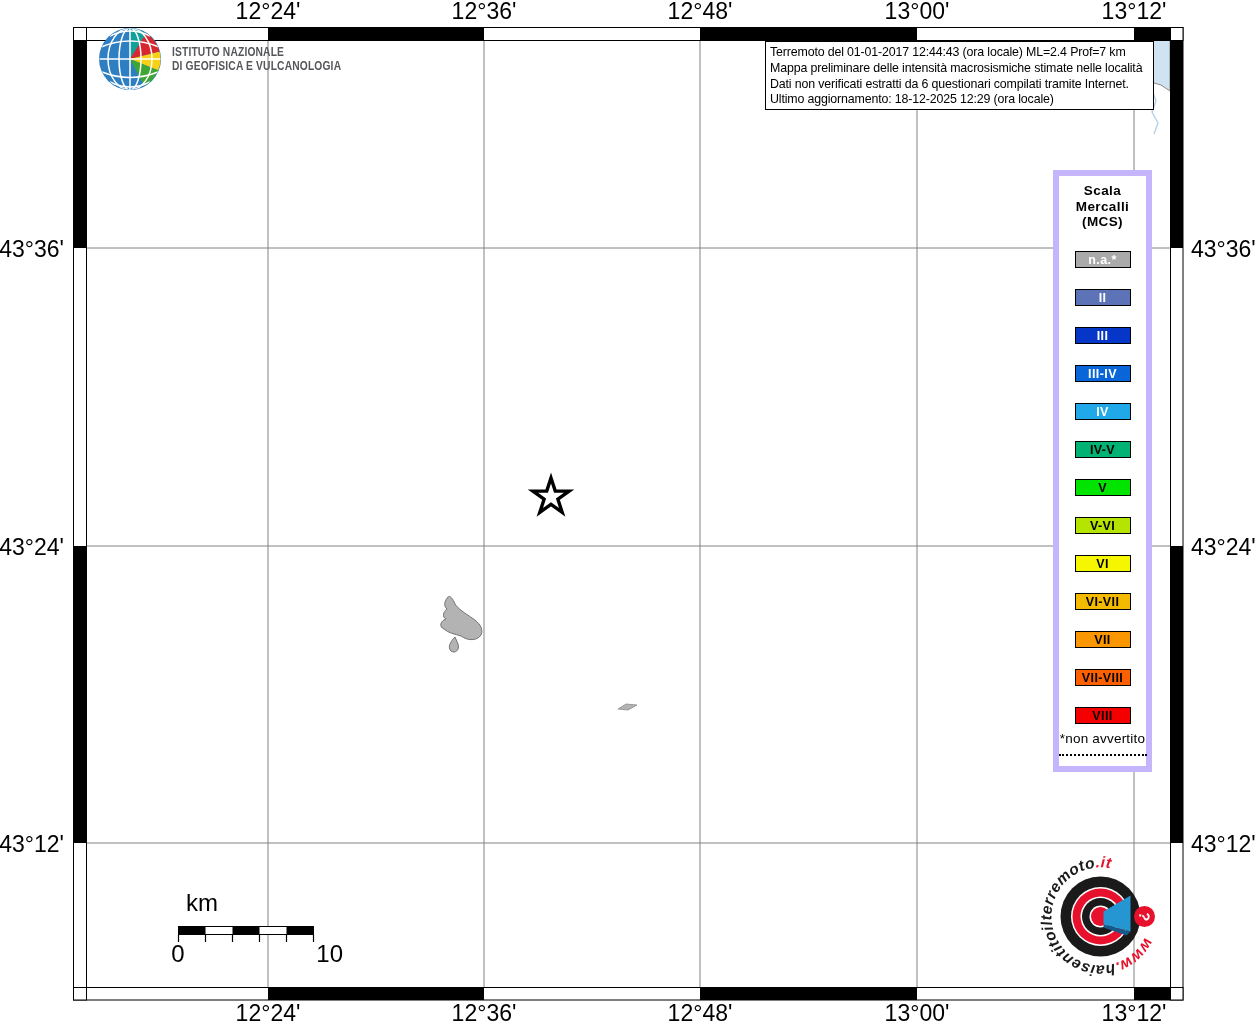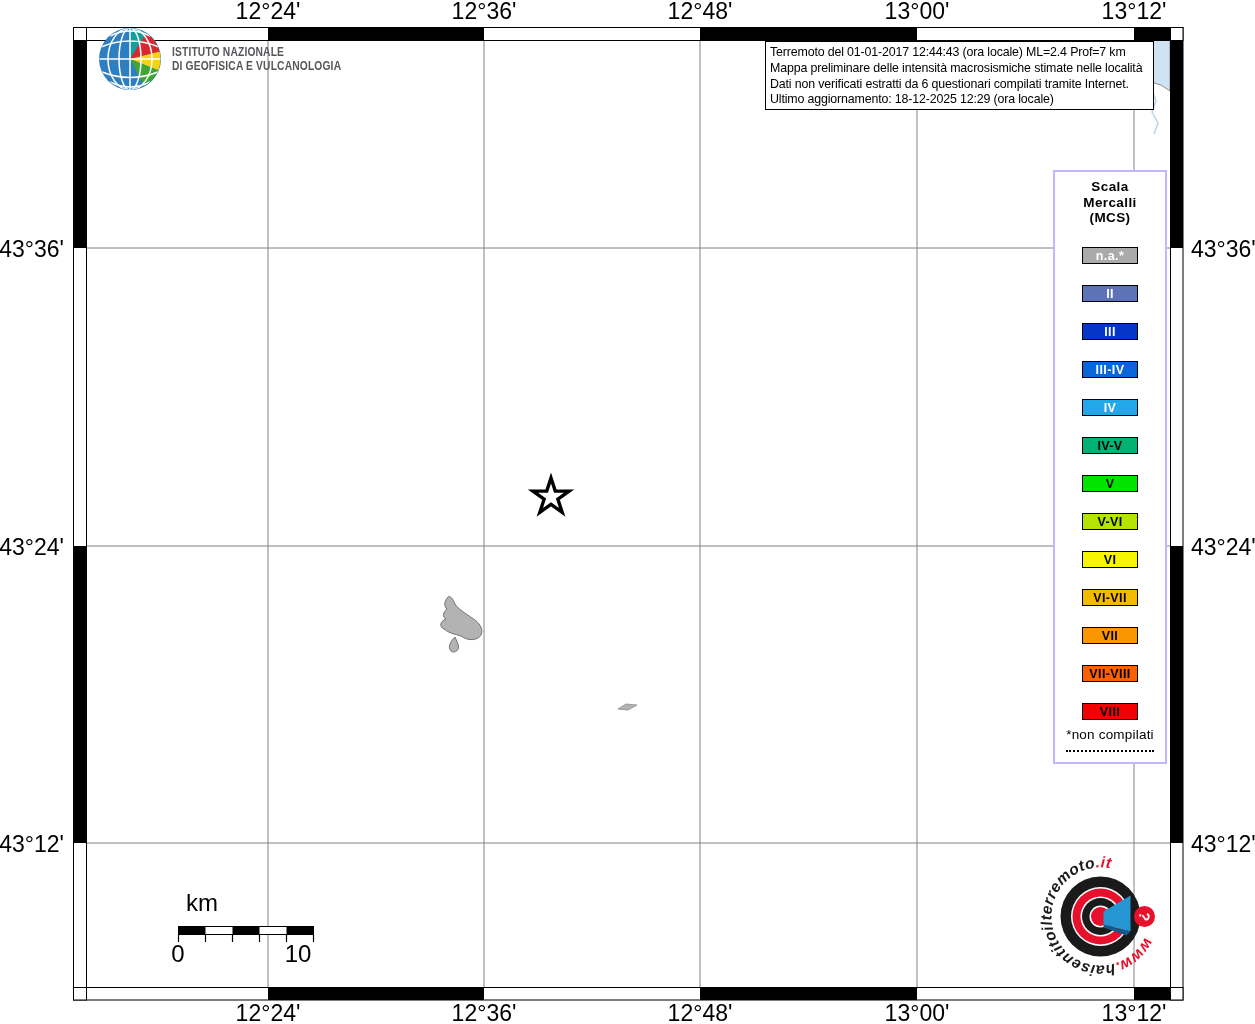--- a/index.html
+++ b/index.html
@@ -19,22 +19,22 @@
   #branding-text{margin-left:11px;color:#55565a;font-weight:bold;font-size:12.5px;line-height:14px;letter-spacing:.2px;}
   #branding-text div{transform:scaleX(.82);transform-origin:left center;white-space:nowrap;}
   
   #info-box{
     position:absolute;left:765px;top:41px;width:389px;height:69px;box-sizing:border-box;
     background:#fff;border:1px solid #000;padding:3px 4px;
     font-size:12.4px;line-height:15.8px;letter-spacing:-0.15px;white-space:nowrap;overflow:hidden;
   }
   
   #legend{
-    position:absolute;left:1053px;top:170px;width:114px;box-sizing:border-box;
-    background:#fff;border:2px solid #c4b5fd;text-align:center;padding:7px 0 10px 0;
+    position:absolute;left:1053px;top:170px;width:99px;box-sizing:border-box;
+    background:#fff;border:6px solid #c4b5fd;text-align:center;padding:7px 0 10px 0;
   }
   .legend-title-line{font-size:13.5px;font-weight:bold;line-height:15.5px;letter-spacing:.4px;}
   #legend-swatches{margin-top:6px;}
   .swatch{
     width:56px;height:17px;line-height:16px;margin:21px auto 0 auto;box-sizing:border-box;
     border:1px solid #000;font-size:12.5px;font-weight:bold;letter-spacing:.4px;
   }
   #legend-footnote{margin-top:7px;font-size:13.5px;letter-spacing:.2px;}
   #legend-divider{border-top:2px dotted #000;width:88px;margin:8px auto 0 auto;}
   .epicenter-line{font-size:14px;font-weight:bold;line-height:16.5px;letter-spacing:.3px;}
@@ -184,27 +184,27 @@
       <div class="swatch" style="background: rgb(32, 168, 232); color: rgb(255, 255, 255);">IV</div>
       <div class="swatch" style="background: rgb(0, 178, 116); color: rgb(0, 0, 0);">IV-V</div>
       <div class="swatch" style="background: rgb(0, 228, 0); color: rgb(0, 0, 0);">V</div>
       <div class="swatch" style="background: rgb(180, 228, 0); color: rgb(0, 0, 0);">V-VI</div>
       <div class="swatch" style="background: rgb(246, 246, 0); color: rgb(0, 0, 0);">VI</div>
       <div class="swatch" style="background: rgb(244, 186, 0); color: rgb(0, 0, 0);">VI-VII</div>
       <div class="swatch" style="background: rgb(250, 150, 0); color: rgb(0, 0, 0);">VII</div>
       <div class="swatch" style="background: rgb(252, 96, 0); color: rgb(0, 0, 0);">VII-VIII</div>
       <div class="swatch" style="background: rgb(245, 0, 0); color: rgb(0, 0, 0);">VIII</div>
     </div>
-    <div id="legend-footnote">*non compilati</div>
+    <div id="legend-footnote">*non avvertito</div>
     <div id="legend-divider"></div>
   </div>
 
   <div id="km-label">km</div>
   <div class="scale-num" style="left:148px;">0</div>
-  <div class="scale-num" style="left:268px;">10</div>
+  <div class="scale-num" style="left:283px;text-align:right;">10</div>
 
   <svg id="watermark" width="125" height="125" viewBox="-62.5 -62.5 125 125">
     <defs>
       <path id="urlcircle" d="M 44.4,20.7 A 49,49 0 1 1 41.6,-26.0" fill="none"></path>
     </defs>
     <g>
       <circle r="40" fill="#1a1a1a"></circle>
       <circle r="29.5" fill="#ffffff"></circle>
       <circle r="28" fill="#e8112d"></circle>
       <circle r="20" fill="#ffffff"></circle>

